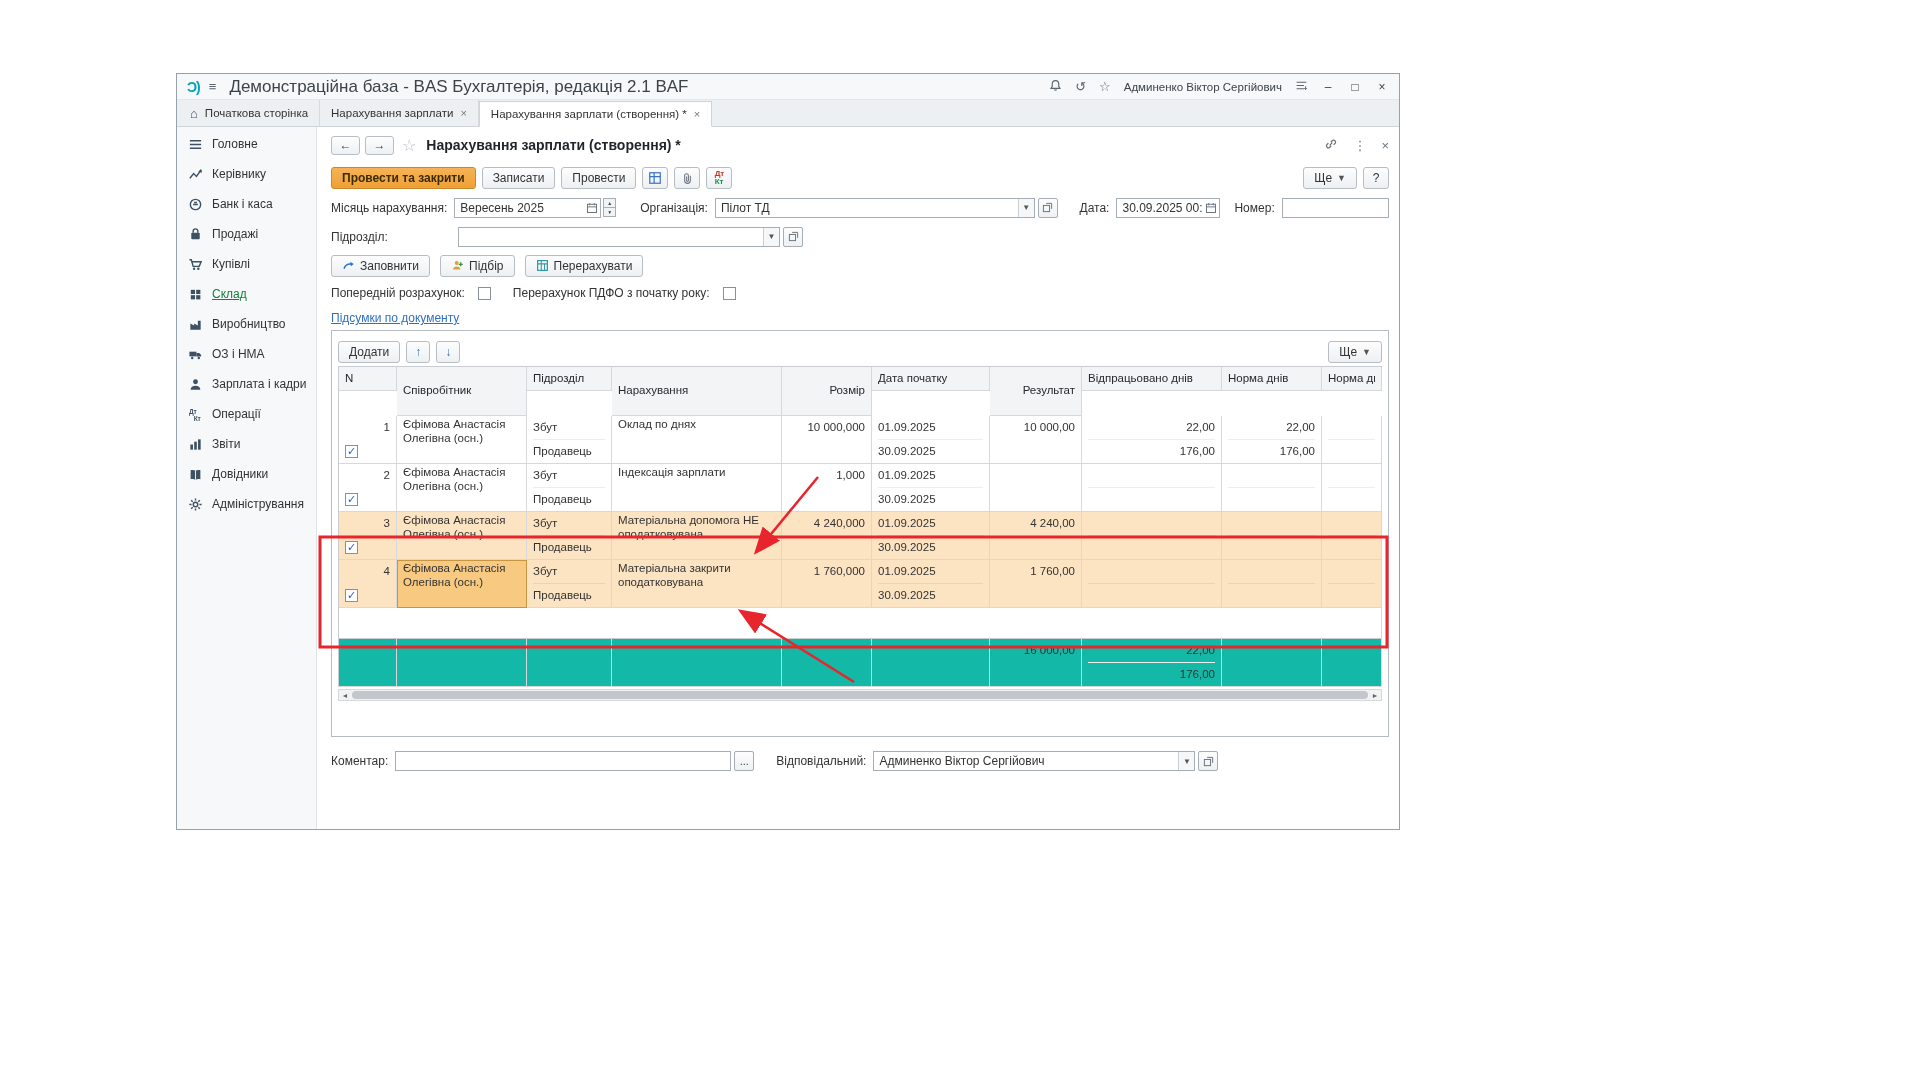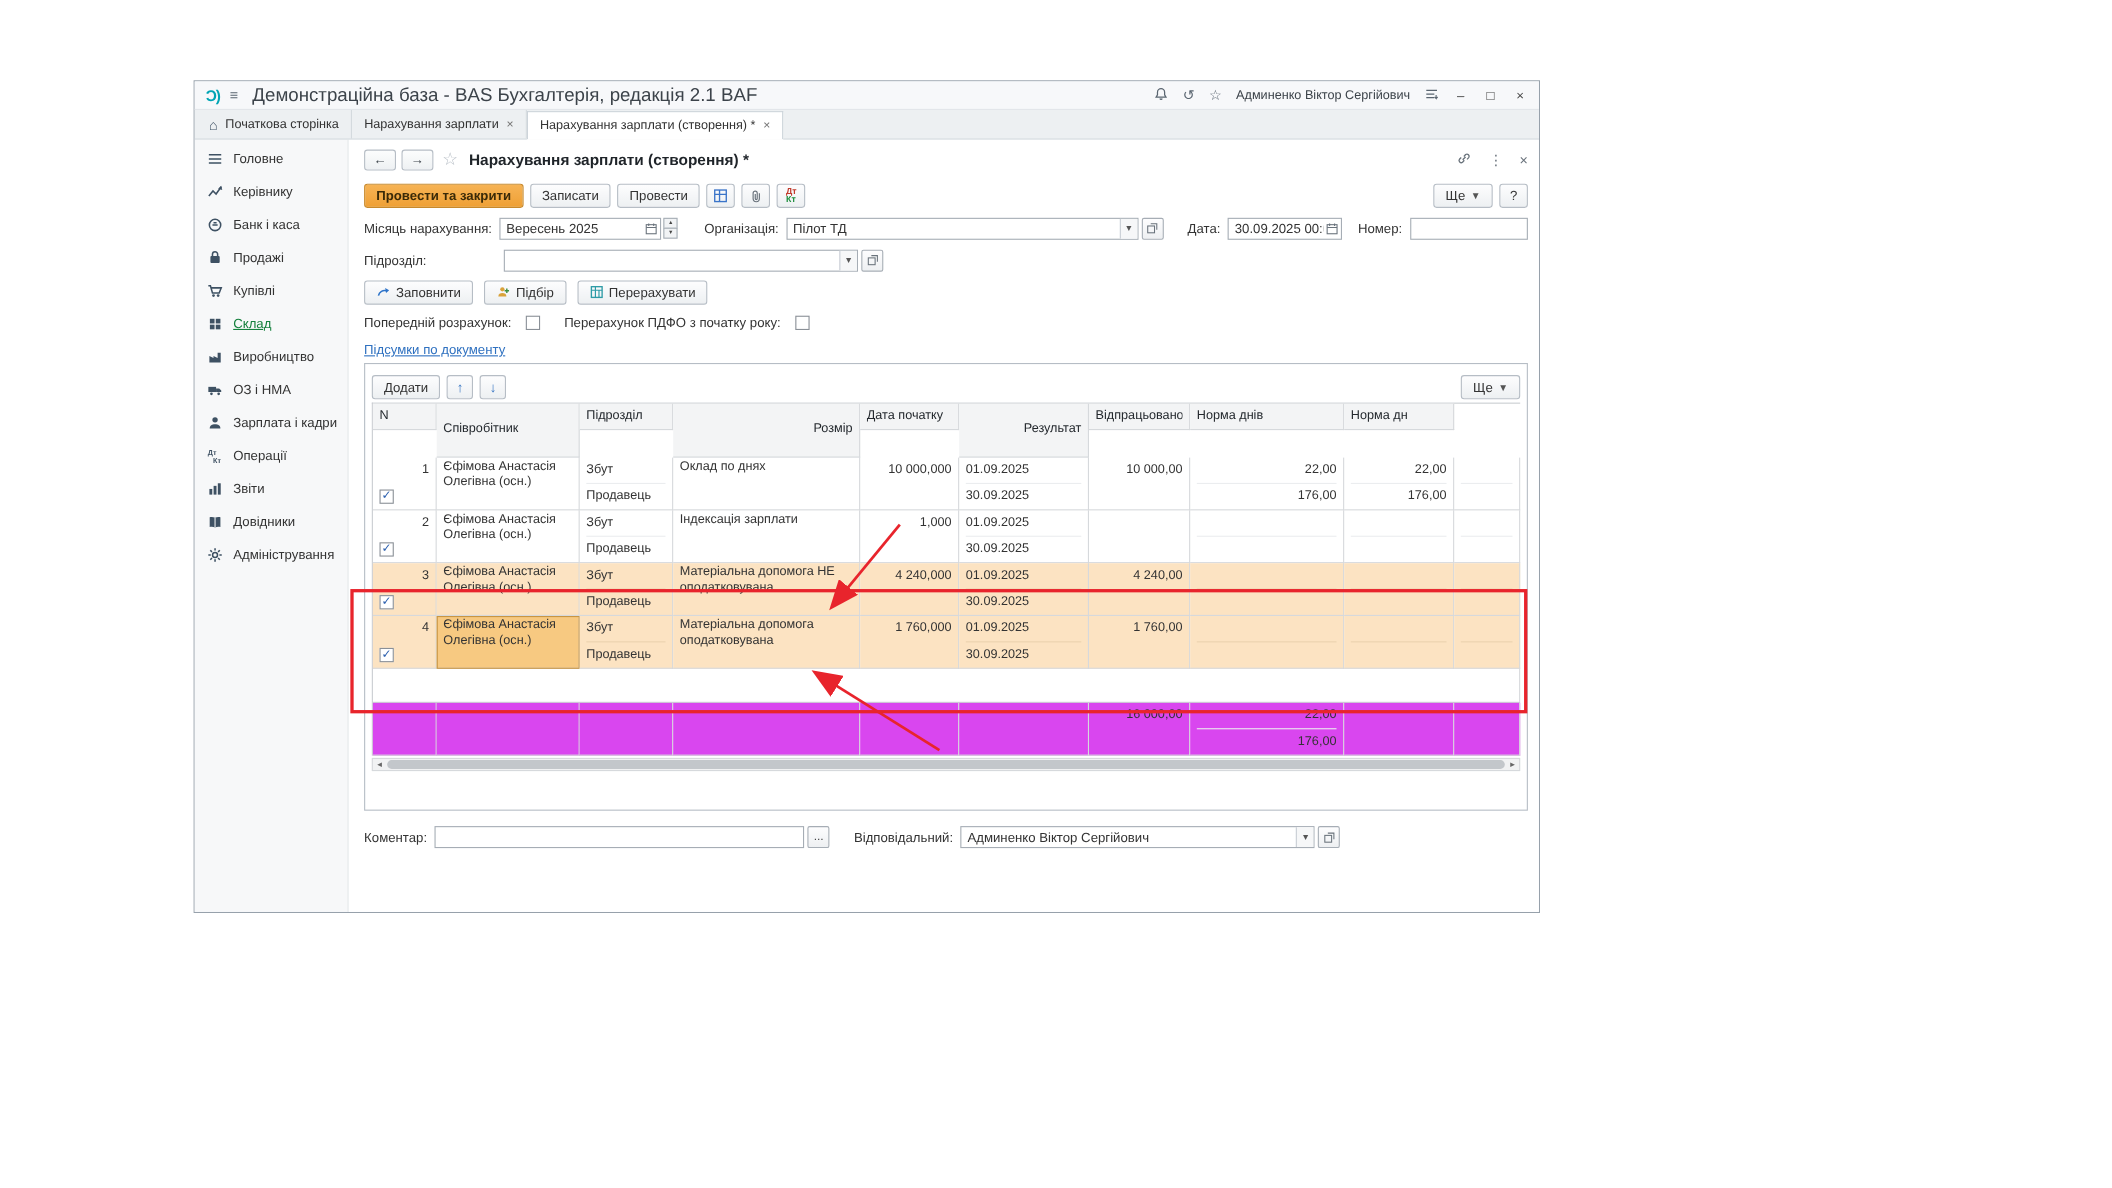--- a/index.html
+++ b/index.html
@@ -92,21 +92,21 @@
   .num { text-align:right; }
   .c-emp { padding-top:1px; line-height:14px; }
   .c-acc { padding-top:1px; line-height:14px; white-space:normal; }
   .r-data .g-cell { height:48px; }
   .r-data.hl .g-cell { background:#fce3c2; }
   .r-data.hl .sep { border-bottom-color:#ecd2ae; }
   .cur { background:#f7c981 !important; outline:1px solid #c89543; outline-offset:-1px; }
   .cb { width:13px; height:13px; border:1px solid #8a9097; background:#fff; color:#2b5fae; font-size:11px; line-height:11px; text-align:center; display:inline-block; margin-top:5px; cursor:pointer; }
   .g-gap { height:30px; border-right:1px solid #d6d9dc; width:1043px; }
   .r-total { border-top:1px solid #c9cdd1; }
-  .r-total .g-cell { height:48px; background:#d946ef; }
+  .r-total .g-cell { height:48px; background:#14b8a6; }
 
   .hscroll { width:1044px; height:12px; margin-top:2px; background:#f1f2f3; border:1px solid #d6d9dc; display:flex; align-items:center; flex:none; }
   .hs-arrow { width:12px; font-size:7px; color:#666; text-align:center; cursor:pointer; }
   .hs-thumb { flex:1; height:8px; margin:0 1px; background:#c3c7cb; border-radius:4px; cursor:pointer; }
   .panel .linkrow { margin-top:6px; margin-left:4px; }
 
   
   .footer { margin-top:14px; display:flex; align-items:center; flex:none; }
   .dots-btn { width:20px; height:20px; border:1px solid #a6adb5; background:linear-gradient(#fdfdfe,#eef0f2); display:flex; align-items:center; justify-content:center; margin-left:3px; cursor:pointer; font-size:11px; color:#444; border-radius:2px; }
 
@@ -418,20 +418,21 @@
         <div class="grid">
 
           <div class="g-row g-head">
             <div class="g-cell">
                 <div class="ln sep">N</div>
               </div>
             <div class="g-cell" style="height:49px;line-height:46px;">Співробітник</div>
             <div class="g-cell">
                 <div class="ln sep">Підрозділ</div>
               </div>
+            <div class="g-cell" style="height:49px;line-height:46px;">Нарахування</div>
             <div class="g-cell num" style="height:49px;line-height:46px;text-align:right;">Розмір</div>
             <div class="g-cell">
                 <div class="ln sep">Дата початку</div>
               </div>
             <div class="g-cell num" style="height:49px;line-height:46px;">Результат</div>
             <div class="g-cell">
                 <div class="ln sep">Відпрацьовано днів</div>
               </div>
             <div class="g-cell">
                 <div class="ln sep">Норма днів</div>
@@ -537,21 +538,21 @@
               </div>
           </div>
 
           <div class="g-row r-data hl">
             <div class="g-cell c-n"><div class="ln num">4</div><span class="cb">✓</span></div>
             <div class="g-cell c-emp cur">Єфімова Анастасія Олегівна (осн.)</div>
             <div class="g-cell">
                 <div class="ln sep">Збут</div>
                 <div class="ln">Продавець</div>
               </div>
-            <div class="g-cell c-acc">Матеріальна допомога оподатковувана</div>
+            <div class="g-cell c-acc">Матеріальна закрити оподатковувана</div>
             <div class="g-cell num">
                 <div class="ln">1 760,000</div>
               </div>
             <div class="g-cell">
                 <div class="ln sep">01.09.2025</div>
                 <div class="ln">30.09.2025</div>
               </div>
             <div class="g-cell num">
                 <div class="ln">1 760,00</div>
               </div>

